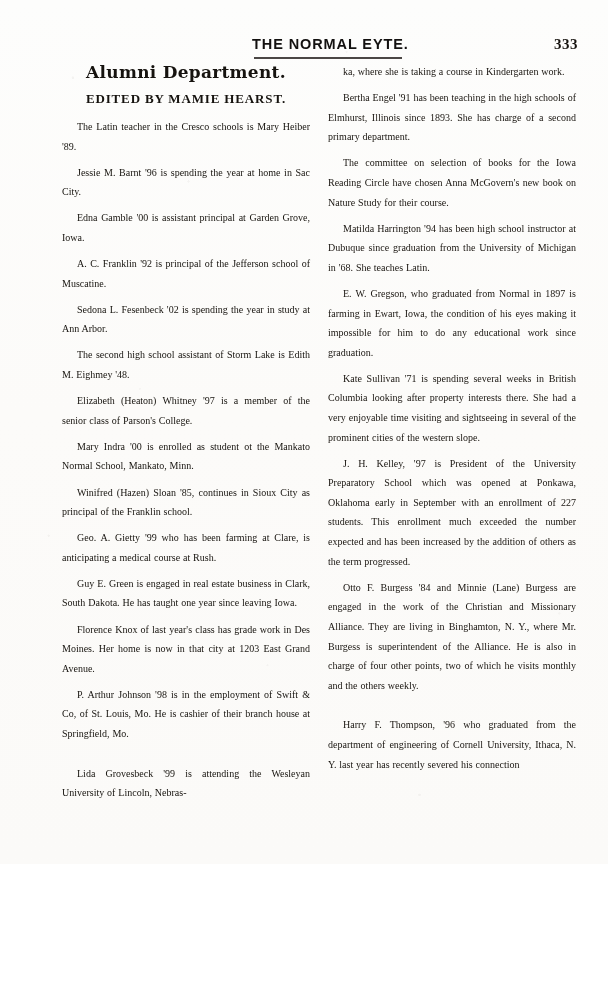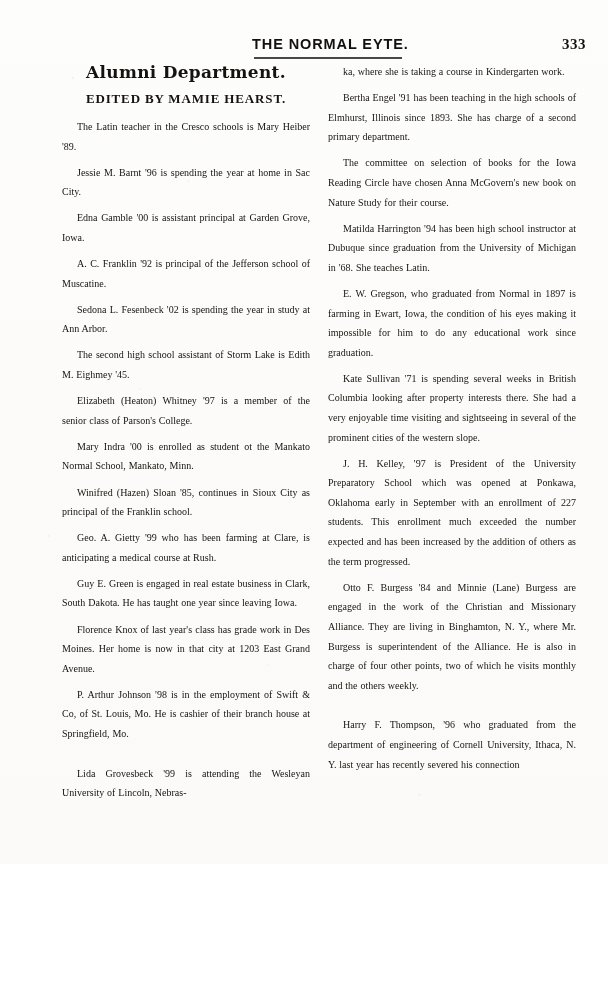--- a/index.html
+++ b/index.html
@@ -56,21 +56,21 @@
     position: absolute;
     left: 198px;
     top: 21px;
     width: 148px;
     height: 1.6px;
     background: #2b2724;
     opacity: 0.85;
   }
   .rh-folio {
     position: absolute;
-    right: 0;
+    right: 8px;
     top: 0;
     font-family: "Liberation Serif", "DejaVu Serif", serif;
     font-weight: bold;
     font-size: 15px;
     letter-spacing: 0.5px;
   }
 
   
   .columns {
     position: absolute;
@@ -138,21 +138,21 @@
 
     <div class="col col-left">
       <h2 class="dept-head">Alumni Department.</h2>
       <div class="dept-byline">EDITED BY MAMIE HEARST.</div>
       <div>
           <p class="para">The Latin teacher in the Cresco schools is Mary Heiber '89.</p>
           <p class="para">Jessie M. Barnt '96 is spending the year at home in Sac City.</p>
           <p class="para">Edna Gamble '00 is assistant principal at Garden Grove, Iowa.</p>
           <p class="para">A. C. Franklin '92 is principal of the Jefferson school of Muscatine.</p>
           <p class="para">Sedona L. Fesenbeck '02 is spending the year in study at Ann Arbor.</p>
-          <p class="para">The second high school assistant of Storm Lake is Edith M. Eighmey '45.</p>
+          <p class="para">The second high school assistant of Storm Lake is Edith M. Eighmey '48.</p>
           <p class="para">Elizabeth (Heaton) Whitney '97 is a member of the senior class of Parson's College.</p>
           <p class="para">Mary Indra '00 is enrolled as student ot the Mankato Normal School, Mankato, Minn.</p>
           <p class="para">Winifred (Hazen) Sloan '85, continues in Sioux City as principal of the Franklin school.</p>
           <p class="para">Geo. A. Gietty '99 who has been farming at Clare, is anticipating a medical course at Rush.</p>
           <p class="para">Guy E. Green is engaged in real estate business in Clark, South Dakota. He has taught one year since leaving Iowa.</p>
           <p class="para">Florence Knox of last year's class has grade work in Des Moines. Her home is now in that city at 1203 East Grand Avenue.</p>
           <p class="para">P. Arthur Johnson '98 is in the employment of Swift &amp; Co, of St. Louis, Mo. He is cashier of their branch house at Springfield, Mo.</p>
           <p class="para">Lida Grovesbeck '99 is attending the Wesleyan University of Lincoln, Nebras-</p>
         </div>
     </div>

